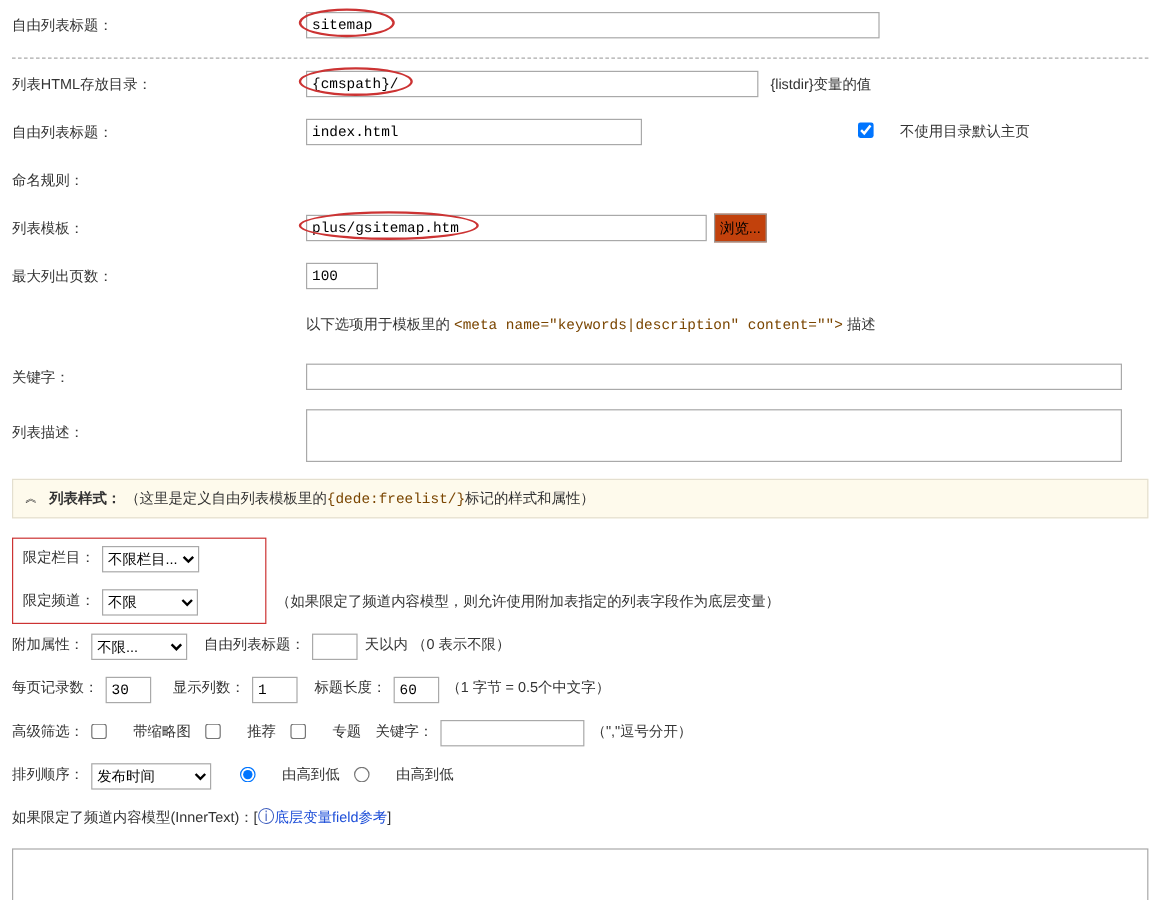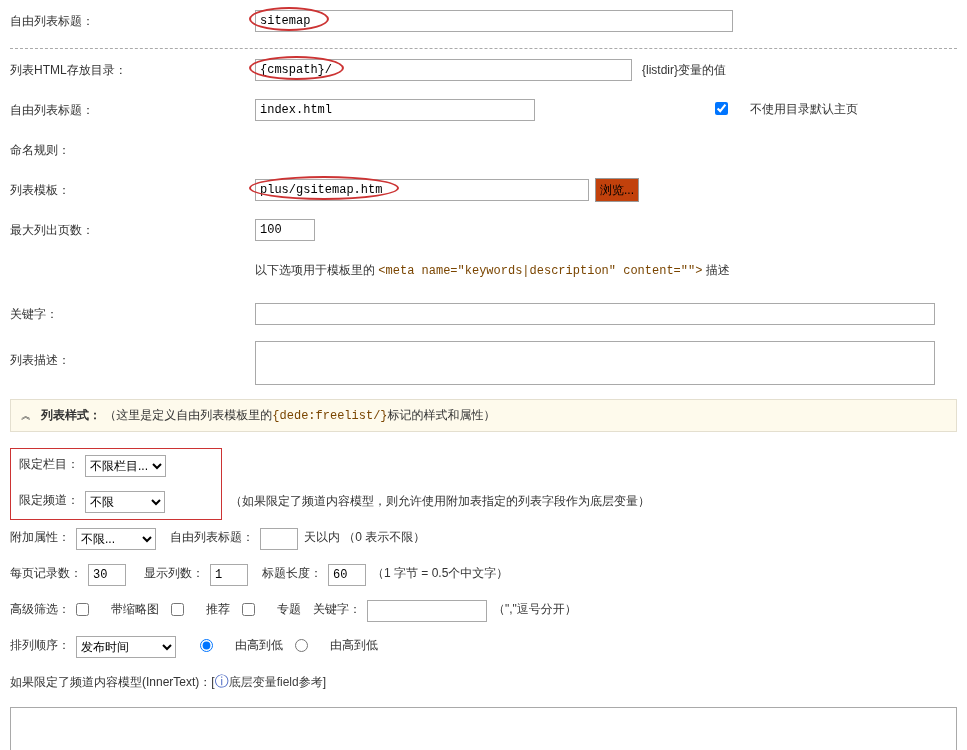--- a/index.html
+++ b/index.html
@@ -22,21 +22,21 @@
 .meta-hint{margin:8px 0 18px 0}
 .section-hdr{background:#fefaec;border:1px solid #e4dfcf;padding:6px 10px;margin:12px 0 16px 0;display:flex;align-items:center;gap:10px}
 .section-hdr .chev{font-size:10px}
 .code-span{font-family:"Courier New",monospace;color:#7a4500}
 .code-blue{font-family:"Courier New",monospace;color:#3b5bbd}
 .highlight-box{border:1px solid #c33;padding:6px 8px 2px 8px;width:212px;margin-bottom:8px}
 .inline-form{display:flex;align-items:flex-start;gap:6px;flex-wrap:wrap;margin-bottom:14px}
 .inline-form label{white-space:nowrap}
 input[type=checkbox],input[type=radio]{vertical-align:middle;margin:0 2px 0 0}
 textarea{width:100%;height:70px;border:1px solid #a9a9a9;font:12px/1.4 "Courier New",monospace;padding:4px;resize:none}
-a.link{color:#404040;text-decoration:none}
+a.link{color:#1d4ed8;text-decoration:none}
 .cbwrap{display:inline-flex;align-items:center;gap:20px}
 </style>
 </head>
 <body>
 
 
 
 
 <div class="row">
   <div class="lbl">自由列表标题：</div>

